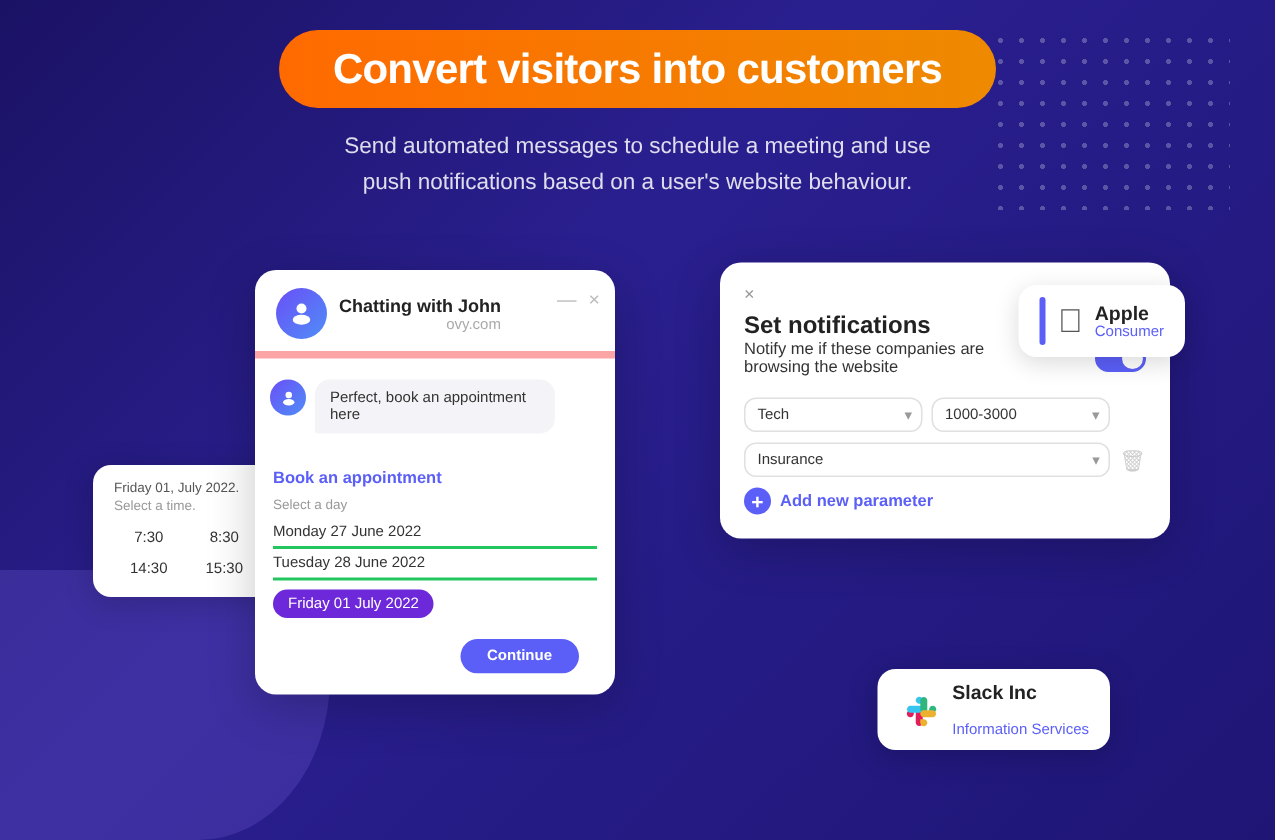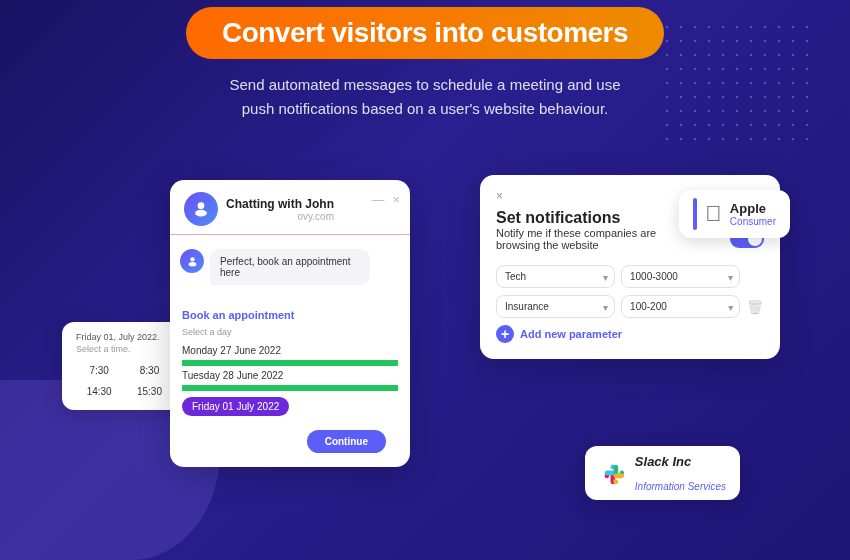--- a/index.html
+++ b/index.html
@@ -26,21 +26,21 @@
       right: 30px;
       width: 160px;
       height: 120px;
       background-image: radial-gradient(circle, rgba(255,255,255,0.25) 1.5px, transparent 1.5px);
       background-size: 14px 14px;
     }
 
     
     .hero {
       position: absolute;
-      top: 7px;
+      top: 20px;
       left: 0;
       right: 0;
       text-align: center;
       z-index: 10;
     }
 
     .hero-badge {
       display: inline-block;
       background: linear-gradient(90deg, #ff6a00, #ee8a00);
       border-radius: 50px;
@@ -82,21 +82,21 @@
       border-radius: 14px;
       box-shadow: 0 8px 32px rgba(0,0,0,0.22);
       z-index: 20;
       padding-bottom: 14px;
     }
 
     .chat-header {
       display: flex;
       align-items: center;
       padding: 12px 14px 8px;
-      border-bottom: 1px solid #fca5a5;
+      border-bottom: 5px solid #fca5a5;
       position: relative;
     }
 
     .chat-avatar {
       width: 34px;
       height: 34px;
       border-radius: 50%;
       background: linear-gradient(135deg, #6a4ff7, #4f8ef7);
       display: flex;
       align-items: center;
@@ -176,21 +176,21 @@
     .booking-label {
       font-size: 9px;
       color: #999;
       margin-bottom: 4px;
     }
 
     .day-option {
       font-size: 10px;
       color: #333;
       padding: 4px 0;
-      border-bottom: 6px solid #22c55e;
+      border-bottom: 2px solid #22c55e;
       cursor: pointer;
     }
 
     .day-option.selected {
       background: #6d28d9;
       color: #fff;
       border-radius: 20px;
       padding: 4px 10px;
       border-bottom: none;
       margin: 2px 0;
@@ -208,21 +208,21 @@
       cursor: pointer;
       float: right;
       margin-right: 12px;
       margin-top: 8px;
     }
 
     
     .time-panel {
       position: absolute;
       left: 62px;
-      top: 322px;
+      top: 310px;
       background: #fff;
       border-radius: 12px;
       box-shadow: 0 4px 20px rgba(0,0,0,0.18);
       padding: 10px 14px;
       z-index: 15;
       width: 175px;
     }
 
     .time-panel-date {
       font-size: 9px;
@@ -418,21 +418,20 @@
       right: 110px;
       bottom: 60px;
       background: #fff;
       border-radius: 12px;
       padding: 8px 14px;
       box-shadow: 0 4px 20px rgba(0,0,0,0.18);
       display: flex;
       align-items: center;
       gap: 8px;
       z-index: 25;
-      font-style: italic;
     }
 
     .company-info-slack .c-name {
       font-size: 13px;
       font-weight: 700;
       color: #222;
     }
 
     .company-info-slack .c-type {
       font-size: 10px;
@@ -531,23 +530,20 @@
     </div>
     <div class="notif-select-wrap">
       <span>1000-3000</span>
     </div>
     <div style="width:18px;"></div>
   </div>
 
   <div class="select-group">
     <div class="notif-select-wrap">
       <span>Insurance</span>
-    </div>
-    <div class="notif-select-wrap">
-      <span>100-200</span>
     </div>
     <div class="trash-icon">🗑</div>
   </div>
 
   <div class="add-param">
     <div class="add-param-icon">+</div>
     <span>Add new parameter</span>
   </div>
 </div>
 

